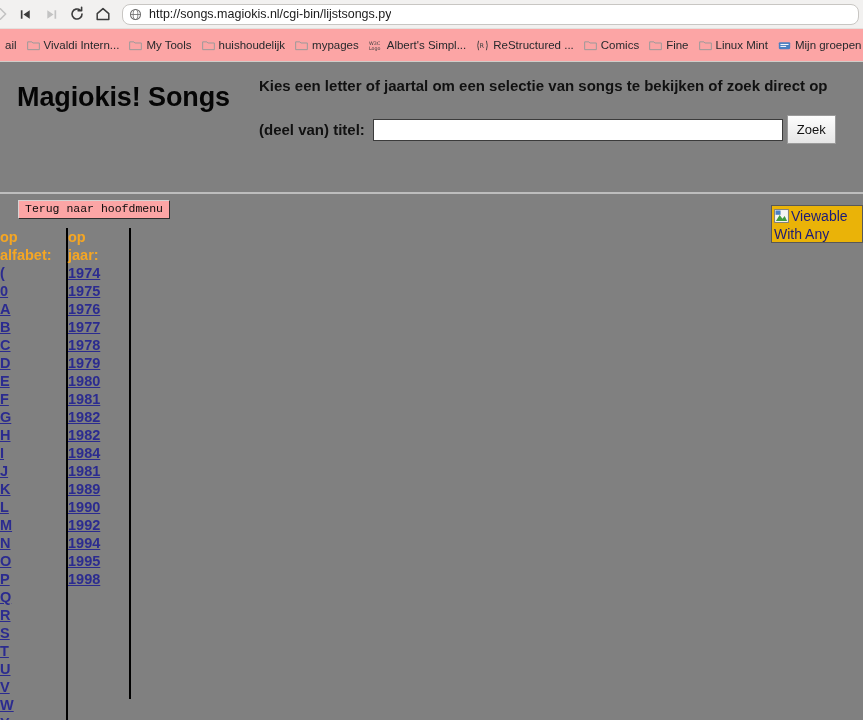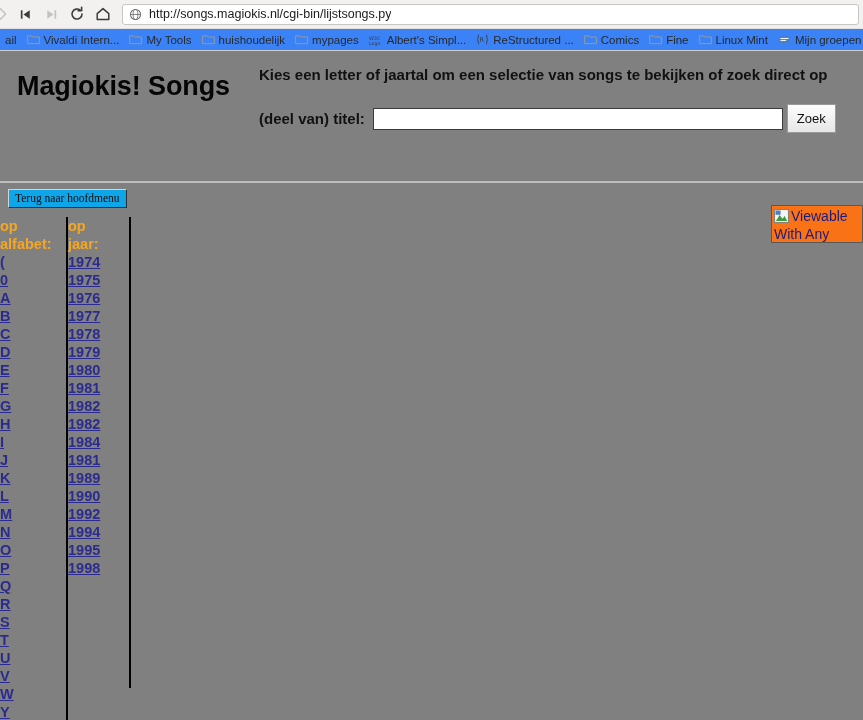--- a/index.html
+++ b/index.html
@@ -40,41 +40,41 @@
   #forward-partial {
     width: 18px;
     margin-left: -6px;
   }
   #url-bar {
     flex: 1 1 auto;
     height: 21px;
     margin-left: 6px;
     background: #ffffff;
     border: 1px solid #c8c6c3;
-    border-radius: 3px;
+    border-radius: 8px;
     display: flex;
     align-items: center;
     padding: 0 6px;
     overflow: hidden;
   }
   #url-globe { flex: 0 0 auto; margin-right: 7px; display:block; }
   #url-text {
     font-size: 12.5px;
     color: #1a1a1a;
     white-space: nowrap;
     overflow: hidden;
     font-family: "Liberation Sans", sans-serif;
   }
 
   
   #bookmark-bar {
-    height: 22px;
-    display: flex;
-    align-items: center;
-    background: #3b82f6;
+    height: 33px;
+    display: flex;
+    align-items: center;
+    background: #fca5a5;
     border-top: 1px solid #e3e1de;
     padding-left: 0px;
     overflow: hidden;
     white-space: nowrap;
   }
   .bm {
     display: flex;
     align-items: center;
     flex: 0 0 auto;
     padding: 0 5px;
@@ -160,44 +160,44 @@
     position: absolute;
     left: 0;
     top: 122px;
     width: 863px;
     height: 2px;
     background: #bdbdbd;
     border: 0;
   }
   #back-button {
     position: absolute;
-    left: 8px;
+    left: 18px;
     top: 138px;
     padding: 1px 6px 2px 6px;
-    background: #0ea5e9;
+    background: #fca5a5;
     border-top: 1px solid #d4d4d4;
     border-left: 1px solid #d4d4d4;
     border-right: 1px solid #2e2e2e;
     border-bottom: 1px solid #2e2e2e;
     font-size: 11.5px;
-    font-family: Liberation Serif, serif;
+    font-family: Liberation Mono, monospace;
     color: #0b0b0b;
     cursor: pointer;
     line-height: 14px;
   }
 
   
   #viewable-badge {
     position: absolute;
     left: 771px;
-    top: 154px;
+    top: 143px;
     width: 92px;
     height: 38px;
     border: 1px solid #585858;
-    background: #f97316;
+    background: #eab308;
     padding: 1px 2px;
     overflow: hidden;
   }
   #viewable-inner {
     font-size: 14px;
     color: #1b1b7a;
     line-height: 17px;
     font-family: "Liberation Sans", sans-serif;
   }
   #broken-img-icon {

